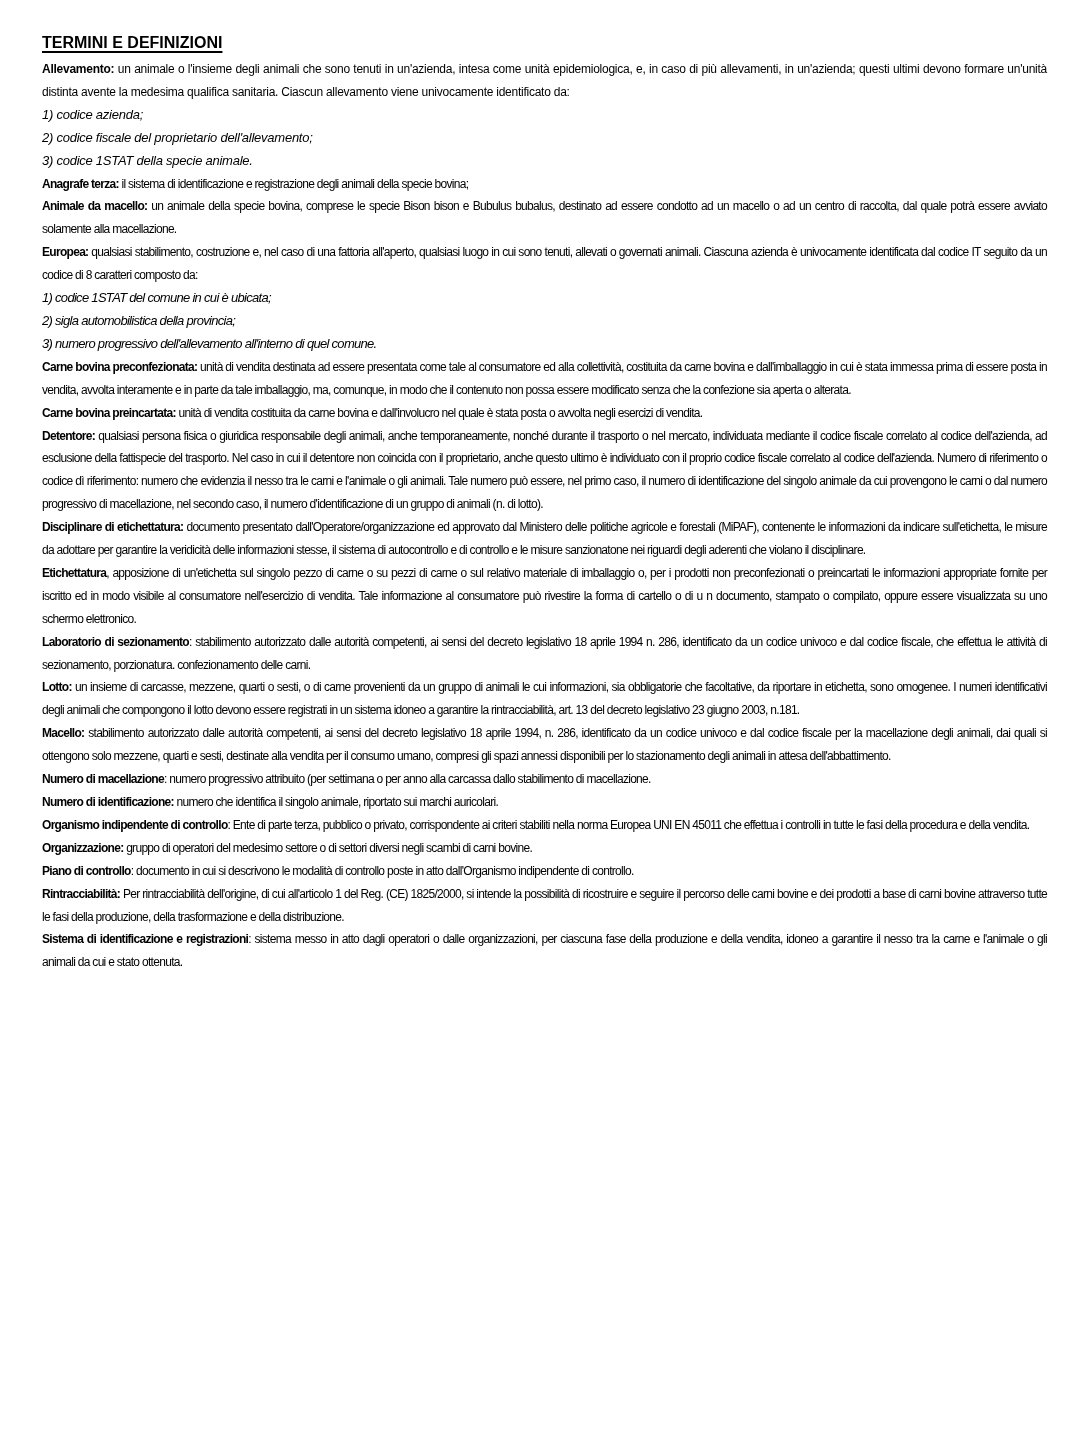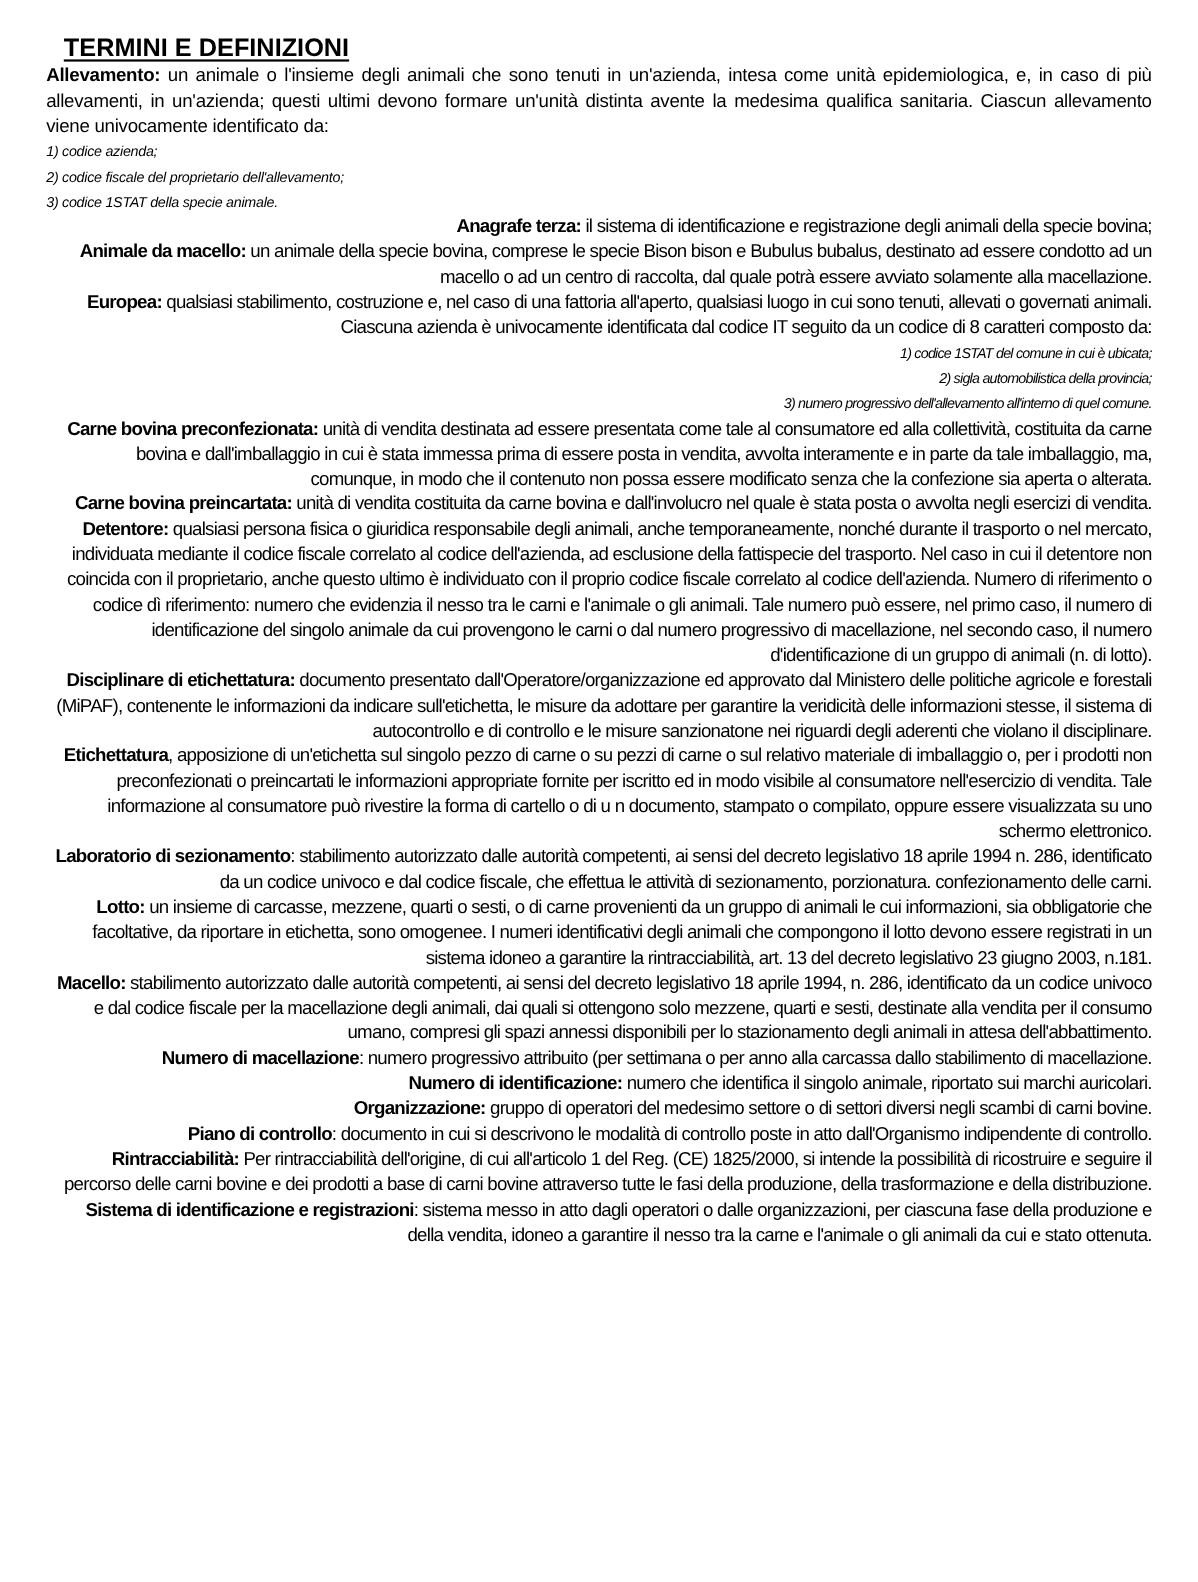--- a/index.html
+++ b/index.html
@@ -4,32 +4,32 @@
 <style>
   html, body { margin: 0; padding: 0; background: #ffffff; }
   body { width: 1089px; height: 1438px; position: relative; overflow: hidden; }
   .page {
     position: absolute; left: 42px; top: 28px; width: 1005px;
     font-family: "Liberation Sans", sans-serif;
     color: #000;
   }
   .title {
     font-family: "Liberation Sans", sans-serif;
-    font-weight: bold; font-size: 23px; line-height: 30px;
+    font-weight: bold; font-size: 16px; line-height: 30px;
     text-decoration: underline; text-decoration-thickness: 2px;
     text-underline-offset: 3px;
-    margin: 0 0 0 16px; letter-spacing: 0px;
+    margin: 0 0 0 0; letter-spacing: 0px;
   }
   .entry {
-    font-size: 17px; line-height: 22.9px; text-align: justify;
+    font-size: 12px; line-height: 22.9px; text-align: justify;
     margin: 0; letter-spacing: -0.25px;
   }
   .term { font-weight: bold; }
   .item { font-style: italic; font-size: 13px; line-height: 22.9px; margin: 0; letter-spacing: -0.25px; }
-  .cond { letter-spacing: -0.7px; text-align: right; }
+  .cond { letter-spacing: -0.7px; }
 </style>
 </head>
 <body>
 
 <div class="page">
   <h1 class="title">TERMINI E DEFINIZIONI</h1>
 
   <div>
     <p class="entry"><span class="term">Allevamento:</span><span> un animale o l'insieme degli animali che sono tenuti in un'azienda, intesa come unità epidemiologica, e, in caso di più allevamenti, in un'azienda; questi ultimi devono formare un'unità distinta avente la medesima qualifica sanitaria. Ciascun allevamento viene univocamente identificato da:</span></p>
     <p class="item">1) codice azienda;</p>
@@ -61,20 +61,21 @@
   <p class="entry cond"><span class="term">Laboratorio di sezionamento</span><span>: stabilimento autorizzato dalle autorità competenti, ai sensi del decreto legislativo 18 aprile 1994 n. 286, identificato da un codice univoco e dal codice fiscale, che effettua le attività di sezionamento, porzionatura. confezionamento delle carni.</span></p>
 
   <p class="entry cond"><span class="term">Lotto:</span><span> un insieme di carcasse, mezzene, quarti o sesti, o di carne provenienti da un gruppo di animali le cui informazioni, sia obbligatorie che facoltative, da riportare in etichetta, sono omogenee. I numeri identificativi degli animali che compongono il lotto devono essere registrati in un sistema idoneo a garantire la rintracciabilità, art. 13 del decreto legislativo 23 giugno 2003, n.181.</span></p>
 
   <p class="entry cond"><span class="term">Macello:</span><span> stabilimento autorizzato dalle autorità competenti, ai sensi del decreto legislativo 18 aprile 1994, n. 286, identificato da un codice univoco e dal codice fiscale per la macellazione degli animali, dai quali si ottengono solo mezzene, quarti e sesti, destinate alla vendita per il consumo umano, compresi gli spazi annessi disponibili per lo stazionamento degli animali in attesa dell'abbattimento.</span></p>
 
   <p class="entry cond"><span class="term">Numero di macellazione</span><span>: numero progressivo attribuito (per settimana o per anno alla carcassa dallo stabilimento di macellazione.</span></p>
 
   <p class="entry cond"><span class="term">Numero di identificazione:</span><span> numero che identifica il singolo animale, riportato sui marchi auricolari.</span></p>
 
+  <p class="entry cond"><span class="term">Organismo indipendente di controllo</span><span>: Ente di parte terza, pubblico o privato, corrispondente ai criteri stabiliti nella norma Europea UNI EN 45011 che effettua i controlli in tutte le fasi della procedura e della vendita.</span></p>
 
   <p class="entry cond"><span class="term">Organizzazione:</span><span> gruppo di operatori del medesimo settore o di settori diversi negli scambi di carni bovine.</span></p>
 
   <p class="entry cond"><span class="term">Piano di controllo</span><span>: documento in cui si descrivono le modalità di controllo poste in atto dall'Organismo indipendente di controllo.</span></p>
 
 
   <p class="entry cond"><span class="term">Rintracciabilità:</span><span> Per rintracciabilità dell'origine, di cui all'articolo 1 del Reg. (CE) 1825/2000, si intende la possibilità di ricostruire e seguire il percorso delle carni bovine e dei prodotti a base di carni bovine attraverso tutte le fasi della produzione, della trasformazione e della distribuzione.</span></p>
 
   <p class="entry cond"><span class="term">Sistema di identificazione e registrazioni</span><span>: sistema messo in atto dagli operatori o dalle organizzazioni, per ciascuna fase della produzione e della vendita, idoneo a garantire il nesso tra la carne e l'animale o gli animali da cui e stato ottenuta.</span></p>
 </div>

